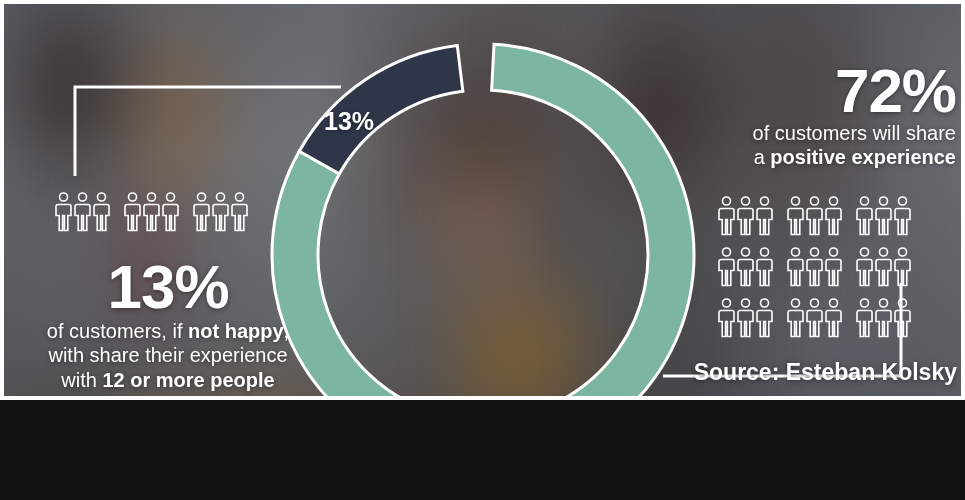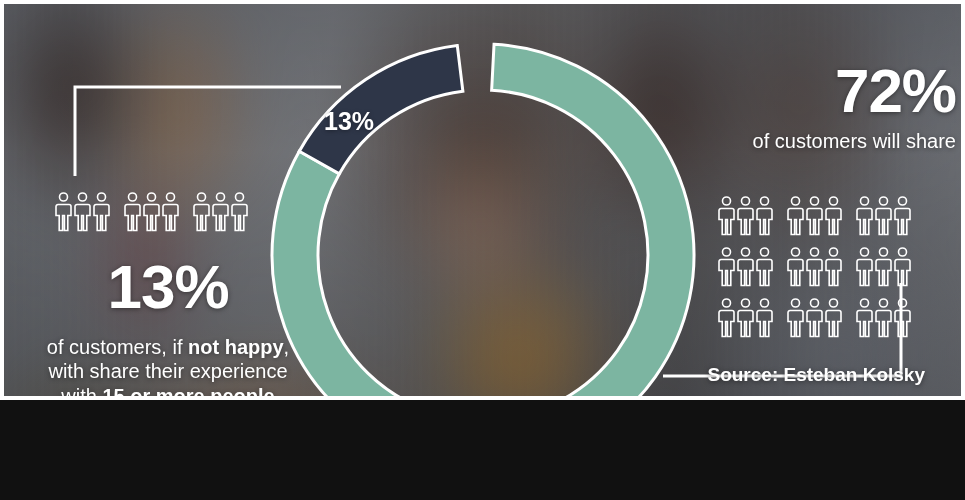--- a/index.html
+++ b/index.html
@@ -52,33 +52,33 @@
   
   .txt{position:absolute;color:#fff;text-shadow:0 1px 5px rgba(0,0,0,.45);}
   .big-pct{
     font-size:62px;font-weight:700;line-height:.95;letter-spacing:-1px;
   }
   .body-line{font-size:20px;font-weight:500;line-height:1.22;white-space:nowrap;}
   .body-line b{font-weight:700;}
 
   #block-left{left:18px;top:258px;width:300px;text-align:center;}
   #block-left .big-pct{text-align:center;}
-  #block-left .lines{margin-top:18px;}
+  #block-left .lines{margin-top:2px;}
 
   #block-right{left:700px;top:62px;width:256px;text-align:right;}
-  #block-right .lines{margin-top:8px;}
+  #block-right .lines{margin-top:0px;}
 
   .pct-on-arc{position:absolute;color:#fff;font-size:25px;font-weight:700;
               text-shadow:0 1px 4px rgba(0,0,0,.35);}
   #label-13{left:324px;top:107px;}
   #label-72{left:458px;top:419px;}
 
   .source{
-    position:absolute;right:40px;bottom:14px;color:#fff;
-    font-size:19px;font-weight:700;text-shadow:0 1px 5px rgba(0,0,0,.5);
+    position:absolute;right:8px;bottom:14px;color:#fff;
+    font-size:23px;font-weight:700;text-shadow:0 1px 5px rgba(0,0,0,.5);
   }
 
   
   .people{position:absolute;display:flex;}
   .prow{display:flex;}
   .pgroup{display:flex;margin-right:14px;}
   .pgroup:last-child{margin-right:0;}
   .pgroup svg{display:block;margin-right:2px;}
   .pgroup svg:last-child{margin-right:0;}
 
@@ -294,27 +294,28 @@
           </svg>
       </div>
     </div>
   </div>
 
   <div class="txt" id="block-left">
     <div class="big-pct">13%</div>
     <div class="lines">
       <div class="body-line"><span>of customers, if </span><b>not happy</b><span>,</span></div>
       <div class="body-line">with share their experience</div>
-      <div class="body-line"><span>with </span><b>15 or more people</b></div>
+      <div class="body-line"><span>with </span><b>12 or more people</b></div>
     </div>
   </div>
 
   <div class="txt" id="block-right">
     <div class="big-pct">72%</div>
     <div class="lines">
       <div class="body-line">of customers will share</div>
+      <div class="body-line"><span>a </span><b>positive experience</b></div>
     </div>
   </div>
 
   <div class="source">Source: Esteban Kolsky</div>
 
   <div class="frame"></div>
 </div>
 
 </body></html>

